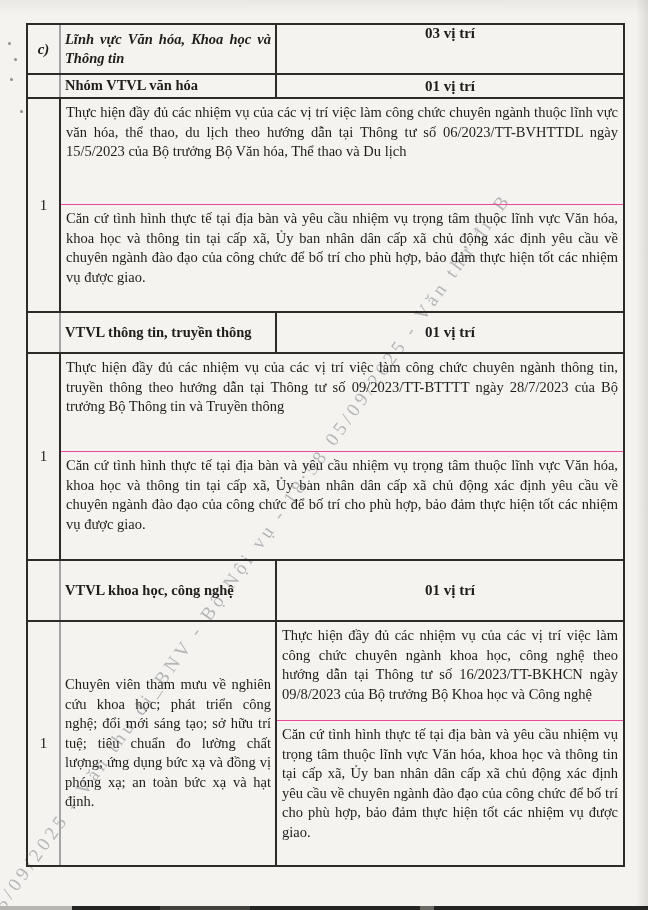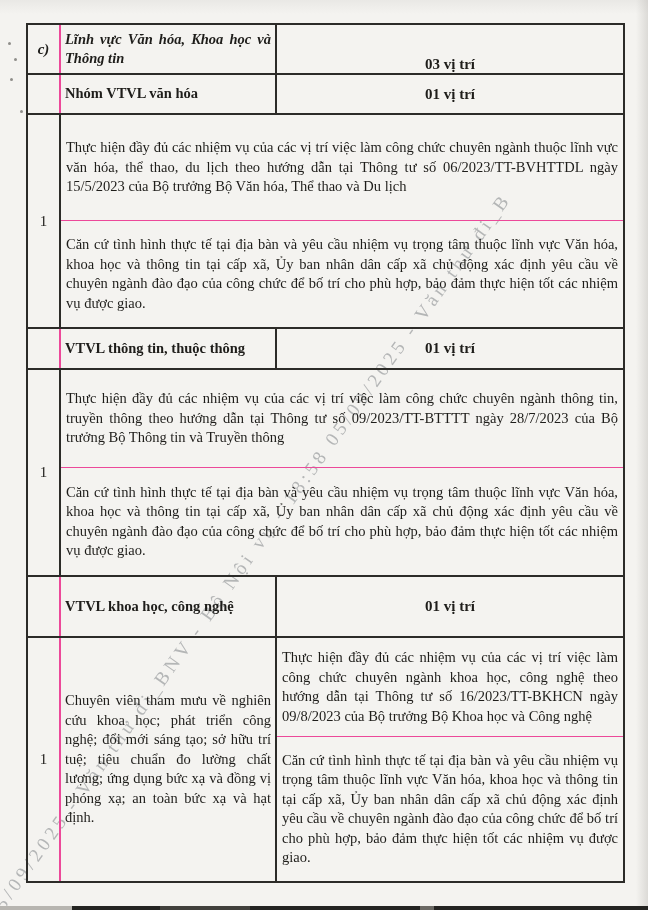--- a/index.html
+++ b/index.html
@@ -72,21 +72,21 @@
   }
   .col-no {
     width: 31px;
     flex: 0 0 31px;
     justify-content: center;
     font-size: 15px;
   }
   .col-desc {
     width: 216px;
     flex: 0 0 216px;
-    border-left: 2px solid #ec4899;
+    border-left: 2px solid #a3a3a3;
     padding: 3px 4px;
   }
   .col-detail {
     width: 348px;
     flex: 1 1 auto;
     border-left: 2px solid #2c2b28;
     padding: 0;
     flex-direction: column;
     align-items: stretch;
     justify-content: flex-start;
@@ -100,26 +100,26 @@
   .bold-italic { font-weight: bold; font-style: italic; }
   .count-cell {
     justify-content: center;
     text-align: center;
     font-weight: bold;
     font-size: 15px;
   }
   .sub-cell {
     box-sizing: border-box;
     display: flex;
-    align-items: center;
+    align-items: flex-start;
     padding: 4px 5px;
   }
   .sub-cell + .sub-cell { border-top: 1px solid #ec4899; }
   .h-r1 { height: 48px; }
-  .h-r2 { height: 40px; }
+  .h-r2 { height: 24px; }
   .h-r3 { height: 214px; }
   .h-sub3a { height: 106px; }
   .h-sub3b { height: 108px; }
   .h-r4 { height: 41px; }
   .h-r5 { height: 207px; }
   .h-sub5a { height: 98px; }
   .h-sub5b { height: 109px; }
   .h-r6 { height: 61px; }
   .h-r7 { height: 245px; }
   .h-sub7a { height: 99px; }
@@ -158,21 +158,21 @@
 
 <div class="doc-table">
 
   <div class="t-row h-r1">
     <div class="cell col-no">
       <span class="bold-italic">c)</span>
     </div>
     <div class="cell col-desc">
       <div class="txt bold-italic">Lĩnh vực Văn hóa, Khoa học và Thông tin</div>
     </div>
-    <div class="cell col-detail count-cell" style="flex-direction:row; align-items:flex-end; justify-content:center;">
+    <div class="cell col-detail count-cell" style="flex-direction:row; align-items:flex-start; justify-content:center;">
       <span>03 vị trí</span>
     </div>
   </div>
 
   <div class="t-row h-r2">
     <div class="cell col-no"></div>
     <div class="cell col-desc">
       <div class="txt bold" style="text-align:left;">Nhóm VTVL văn hóa</div>
     </div>
     <div class="cell col-detail count-cell" style="flex-direction:row; align-items:center; justify-content:center;">
@@ -190,21 +190,21 @@
       </div>
       <div class="sub-cell h-sub3b">
         <div class="txt">Căn cứ tình hình thực tế tại địa bàn và yêu cầu nhiệm vụ trọng tâm thuộc lĩnh vực Văn hóa, khoa học và thông tin tại cấp xã, Ủy ban nhân dân cấp xã chủ động xác định yêu cầu về chuyên ngành đào đạo của công chức để bố trí cho phù hợp, bảo đảm thực hiện tốt các nhiệm vụ được giao.</div>
       </div>
     </div>
   </div>
 
   <div class="t-row h-r4">
     <div class="cell col-no"></div>
     <div class="cell col-desc">
-      <div class="txt bold" style="text-align:left;">VTVL thông tin, thuộc thông</div>
+      <div class="txt bold" style="text-align:left;">VTVL thông tin, truyền thông</div>
     </div>
     <div class="cell col-detail count-cell" style="flex-direction:row; align-items:center; justify-content:center;">
       <span>01 vị trí</span>
     </div>
   </div>
 
   <div class="t-row h-r5">
     <div class="cell col-no">
       <span>1</span>
     </div>

